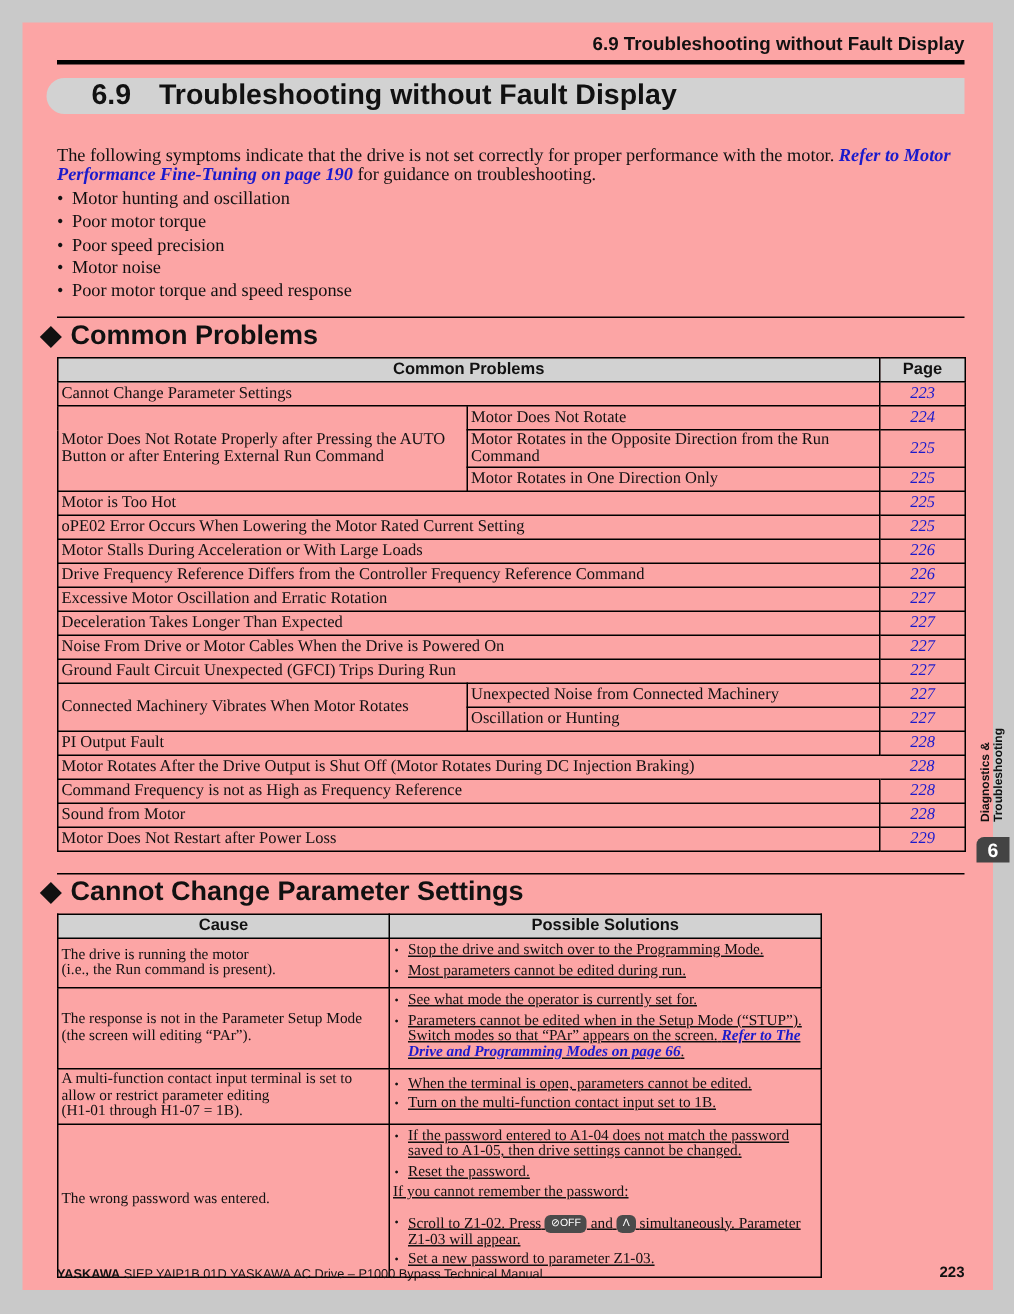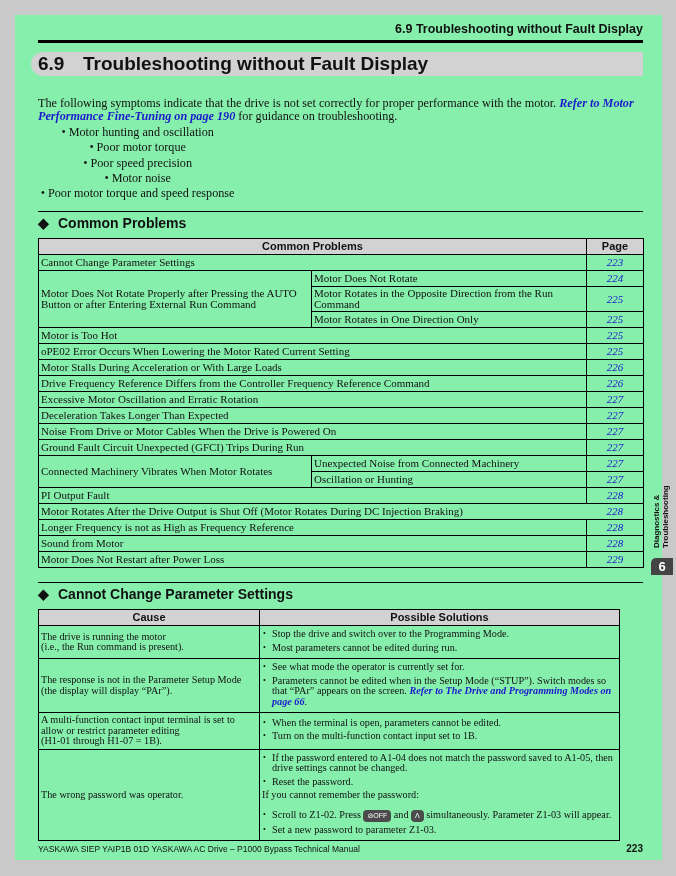--- a/index.html
+++ b/index.html
@@ -1,74 +1,74 @@
 <!DOCTYPE html>
 <html><head>
 <meta charset="utf-8">
 <style>
   html, body { margin: 0; padding: 0; }
   body {
     width: 676px; height: 876px; background: #c9c9c9; position: relative; overflow: hidden;
     font-family: "Liberation Serif", serif; color: #111;
   }
   .page {
-    position: absolute; left: 15px; top: 15px; width: 647px; height: 845px; background: #86efac;
+    position: absolute; left: 15px; top: 15px; width: 647px; height: 845px; background: #fca5a5;
   }
   .run-head {
     position: absolute; left: 23px; right: 19px; top: 5px; height: 20px;
     text-align: right; font-family: "Liberation Sans", sans-serif; font-weight: bold;
     font-size: 12.5px; line-height: 18px; border-bottom: 3px solid #000;
   }
   .sec-title {
     position: absolute; left: 16px; right: 19px; top: 37px; height: 24px;
     background: #d2d2d2; border-radius: 12px 0 0 12px;
     font-family: "Liberation Sans", sans-serif; font-weight: bold; font-size: 19px; line-height: 24px;
     padding-left: 7px; box-sizing: border-box;
   }
-  .sec-title .num { display: inline-block; width: 45px; }
+  .sec-title .num { display: inline-block; width: 45px; margin-left: 23px; }
   .body-text { position: absolute; left: 23px; right: 20px; font-size: 12.2px; line-height: 13px; }
   .link { color: #1a1acc; font-style: italic; font-weight: bold; }
   .bullets { position: absolute; left: 23px; top: 110px; font-size: 12.2px; margin: 0; padding: 0; list-style: none; }
-  .bullets li { height: 15.3px; line-height: 15px; text-align: center; }
+  .bullets li { height: 15.3px; line-height: 15px; }
   .bullets li::before { content: "•"; display: inline-block; width: 10px; }
   .hr { position: absolute; left: 23px; right: 19px; height: 0; border-top: 1px solid #000; }
   .sub-title {
-    position: absolute; left: 23px; font-family: "Liberation Sans", sans-serif; font-weight: bold; font-size: 14px; line-height: 16px;
+    position: absolute; left: 12px; font-family: "Liberation Sans", sans-serif; font-weight: bold; font-size: 18px; line-height: 16px;
   }
   .sub-title .diamond { display: inline-block; width: 20px; }
   table { border-collapse: collapse; position: absolute; font-size: 11px; }
   td, th { border: 1px solid #000; padding: 0 2px; vertical-align: middle; line-height: 11px; }
   th { background: #d2d2d2; font-family: "Liberation Sans", sans-serif; font-weight: bold; font-size: 11px; height: 15px; }
   .t1 { left: 23px; top: 223px; width: 606px; }
   .t1 td { height: 15px; }
   .pg { text-align: center; color: #1a1acc; font-style: italic; width: 52px; }
-  .t2 { left: 23px; top: 594px; width: 582px; font-size: 10.2px; }
+  .t2 { left: 23px; top: 594px; width: 510px; font-size: 10.2px; }
   .t2 td { vertical-align: middle; padding: 2px 2px; line-height: 10.5px; }
-  .sol div { position: relative; padding-left: 10px; margin: 1px 0 3px 0; }
+  .sol div { position: relative; padding-left: 10px; margin: 1px 0 3px 0; text-decoration: underline; }
   .sol div.b::before { content: "•"; position: absolute; left: 1px; font-size: 8px; }
   .sol div.plain { padding-left: 0; }
   .key {
     display: inline-block; background: #4b4b4b; color: #fff; border-radius: 4px; font-family: "Liberation Sans", sans-serif;
     font-size: 7px; padding: 1px 4px; vertical-align: middle; line-height: 10px;
   }
   .side-tab {
     position: absolute; left: 648px; top: 470px; width: 28px; height: 120px;
   }
   .side-tab .label {
     position: absolute; left: 4px; top: 78px; transform: rotate(-90deg); transform-origin: left top;
     font-family: "Liberation Sans", sans-serif; font-weight: bold; font-size: 8px; line-height: 9px; width: 80px; white-space: nowrap;
   }
   .side-tab .chap {
     position: absolute; left: 3px; top: 88px; width: 22px; height: 17px; background: #444; color: #fff;
     border-radius: 5px 0 0 0; font-family: "Liberation Sans", sans-serif; font-weight: bold; font-size: 13px; line-height: 17px; text-align: center;
   }
   .footer {
     position: absolute; left: 23px; right: 19px; top: 829px; font-family: "Liberation Sans", sans-serif; font-size: 8.5px;
   }
-  .footer .brand { font-weight: normal; margin-top: 23px; }
+  .footer .brand { font-weight: bold; margin-top: 23px; }
   .footer .pnum { position: absolute; right: 0; top: -1px; font-weight: bold; font-size: 10px; }
 </style>
 </head>
 <body>
 
 <div class="page">
   <div class="run-head">6.9 Troubleshooting without Fault Display</div>
 
   <div class="sec-title">
     <span class="num">6.9</span><span>Troubleshooting without Fault Display</span>
@@ -159,21 +159,21 @@
         </tr>
     <tr>
           <td colspan="2">PI Output Fault</td>
           <td class="pg">228</td>
         </tr>
     <tr>
           <td colspan="2" style="border-right:none">Motor Rotates After the Drive Output is Shut Off (Motor Rotates During DC Injection Braking)</td>
           <td class="pg" style="border-left:none">228</td>
         </tr>
     <tr>
-          <td colspan="2">Longer Frequency is not as High as Frequency Reference</td>
+          <td colspan="2">Command Frequency is not as High as Frequency Reference</td>
           <td class="pg">228</td>
         </tr>
     <tr>
           <td colspan="2">Sound from Motor</td>
           <td class="pg">228</td>
         </tr>
     <tr>
           <td colspan="2">Motor Does Not Restart after Power Loss</td>
           <td class="pg">229</td>
         </tr>
@@ -192,35 +192,35 @@
       <th>Possible Solutions</th>
     </tr>
     <tr>
       <td><span>The drive is running the motor</span><br><span>(i.e., the Run command is present).</span></td>
       <td class="sol">
         <div class="b">Stop the drive and switch over to the Programming Mode.</div>
         <div class="b">Most parameters cannot be edited during run.</div>
       </td>
     </tr>
     <tr>
-      <td><span>The response is not in the Parameter Setup Mode</span><br><span>(the display will display “PAr”).</span></td>
+      <td><span>The response is not in the Parameter Setup Mode</span><br><span>(the screen will editing “PAr”).</span></td>
       <td class="sol">
         <div class="b">See what mode the operator is currently set for.</div>
         <div class="b"><span>Parameters cannot be edited when in the Setup Mode (“STUP”). Switch modes so that “PAr” appears on the screen.</span> <span class="link">Refer to The Drive and Programming Modes on page 66</span>.</div>
       </td>
     </tr>
     <tr>
       <td><span>A multi-function contact input terminal is set to allow or restrict parameter editing</span><br><span>(H1-01 through H1-07 = 1B).</span></td>
       <td class="sol">
         <div class="b">When the terminal is open, parameters cannot be edited.</div>
         <div class="b">Turn on the multi-function contact input set to 1B.</div>
       </td>
     </tr>
     <tr>
-      <td>The wrong password was operator.</td>
+      <td>The wrong password was entered.</td>
       <td class="sol">
         <div class="b">If the password entered to A1-04 does not match the password saved to A1-05, then drive settings cannot be changed.</div>
         <div class="b">Reset the password.</div>
         <div class="plain">If you cannot remember the password:</div>
         <div class="b" style="padding-top:6px">
           <span>Scroll to Z1-02. Press</span>
           <span class="key">⊘OFF</span>
           <span>and</span>
           <span class="key">Λ</span>
           <span>simultaneously. Parameter Z1-03 will appear.</span>

